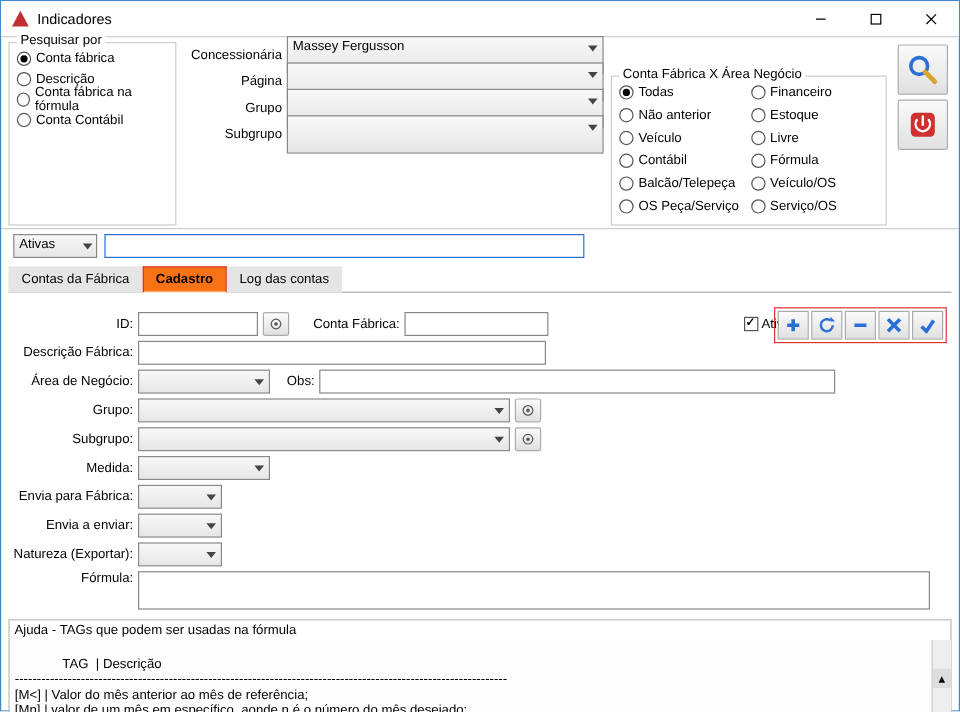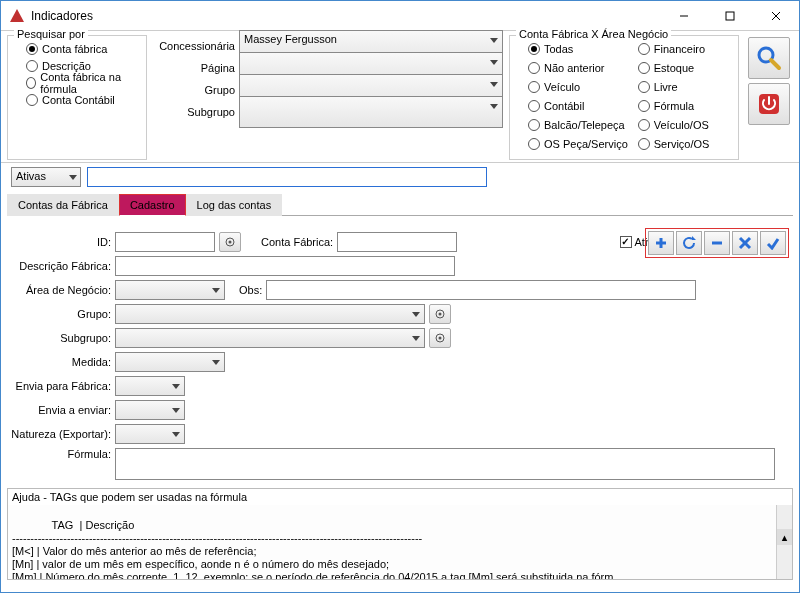--- a/index.html
+++ b/index.html
@@ -4,43 +4,43 @@
 <style>
   * { box-sizing: border-box; font-family: "Segoe UI", Tahoma, sans-serif; font-size: 11px; }
   body { margin: 0; background: #fff; }
   .window { width: 800px; height: 593px; border: 1px solid #4488cc; display: flex; flex-direction: column; }
   .titlebar { height: 30px; background: #fff; display: flex; align-items: center; padding: 0 0 0 8px; border-bottom: 1px solid #ccc;}
   .titlebar .logo { width:16px; height:16px; margin-right:6px; }
   .titlebar .title { flex:1; font-size:12px; }
   .winbtns { display:flex; }
   .winbtn { width:46px; height:30px; display:flex; align-items:center; justify-content:center; }
   .toparea { display:flex; padding:4px 6px 2px 6px; gap:6px; border-bottom:1px solid #ccc;}
-  .fieldset { border:1px solid #ccc; padding:4px 6px 6px 18px; position:relative; }
+  .fieldset { border:1px solid #ccc; padding:4px 6px 6px 6px; position:relative; }
   .fieldset .legend { position:absolute; top:-8px; left:6px; background:#fff; padding:0 3px; font-size:11px; }
   .radio-row { display:flex; align-items:center; gap:4px; height:16px; margin:1px 0;}
   .radio { width:12px; height:12px; border:1px solid #555; border-radius:50%; display:inline-flex; align-items:center; justify-content:center;}
   .radio.sel::after { content:""; width:6px; height:6px; background:#000; border-radius:50%;}
   .searchcol { flex:0 0 140px; }
   .midcol { flex:0 0 350px; }
   .midrow { display:flex; align-items:center; height:22px; gap:4px;}
   .midrow label { width:82px; text-align:right; }
   .combo { flex:1; height:32px; border:1px solid #888; background:linear-gradient(#f8f8f8,#e6e6e6); position:relative; padding:2px 18px 2px 4px; font-size:11px;}
   .combo::after { content:""; position:absolute; right:4px; top:7px; border-left:4px solid transparent; border-right:4px solid transparent; border-top:5px solid #444;}
-  .areacol { flex:1; }
+  .areacol { flex:1;margin-top:28px; }
   .areagrid { display:flex; gap:10px; }
   .areagridcol { display:flex; flex-direction:column; gap:1px; }
   .rightbtns { width:48px; display:flex; flex-direction:column; gap:4px; align-items:center; justify-content:flex-start; padding-top:2px;}
   .sqbtn { width:42px; height:42px; border:1px solid #aaa; background:linear-gradient(#fafafa,#e0e0e0); display:flex; align-items:center; justify-content:center; border-radius:2px;}
   .filterrow { display:flex; align-items:center; gap:6px; padding:4px 6px 6px 10px;}
   .smallcombo { width:70px; height:20px; border:1px solid #888; background:linear-gradient(#f8f8f8,#e6e6e6); position:relative; padding:2px 16px 2px 4px;}
   .smallcombo::after { content:""; position:absolute; right:3px; top:7px; border-left:4px solid transparent; border-right:4px solid transparent; border-top:5px solid #444;}
   .searchinput { flex:1; height:20px; border:1px solid #2a6fd6; padding:2px 4px; outline:none; }
   .tabs { display:flex; border-bottom:1px solid #aaa; margin:0 6px;}
   .tab { padding:4px 10px; border:1px solid transparent; border-bottom:none; position:relative; top:1px; background:#e5e5e5;}
-  .tab.active { border:1px solid #d33; border-bottom:1px solid #fff; background:#be185d; color:#000;}
+  .tab.active { border:1px solid #d33; border-bottom:1px solid #fff; background:#f97316; color:#000;font-weight:bold;}
   .formarea { padding:14px 10px 6px 10px; position:relative;}
   .formrow { display:flex; align-items:center; height:24px; gap:4px;}
   .formrow label { width:100px; text-align:right; }
   .txt { height:20px; border:1px solid #888; padding:2px 4px; background:#fff;}
   .combo2 { height:20px; border:1px solid #888; background:linear-gradient(#f8f8f8,#e6e6e6); position:relative; padding:2px 18px 2px 4px;}
   .combo2::after { content:""; position:absolute; right:4px; top:7px; border-left:4px solid transparent; border-right:4px solid transparent; border-top:5px solid #444;}
   .iconbtn { width:22px; height:20px; border:1px solid #aaa; background:linear-gradient(#fafafa,#e0e0e0); display:flex; align-items:center; justify-content:center; border-radius:2px;}
   .check { width:12px; height:12px; border:1px solid #555; display:inline-flex; align-items:center; justify-content:center; margin-right:3px;}
   .check.sel::after { content:"✓"; font-size:10px; line-height:10px; color:#000; font-weight:bold;}
   .toolbar { position:absolute; top:12px; right:10px; display:flex; border:1px solid #d33; padding:2px; gap:2px;}

